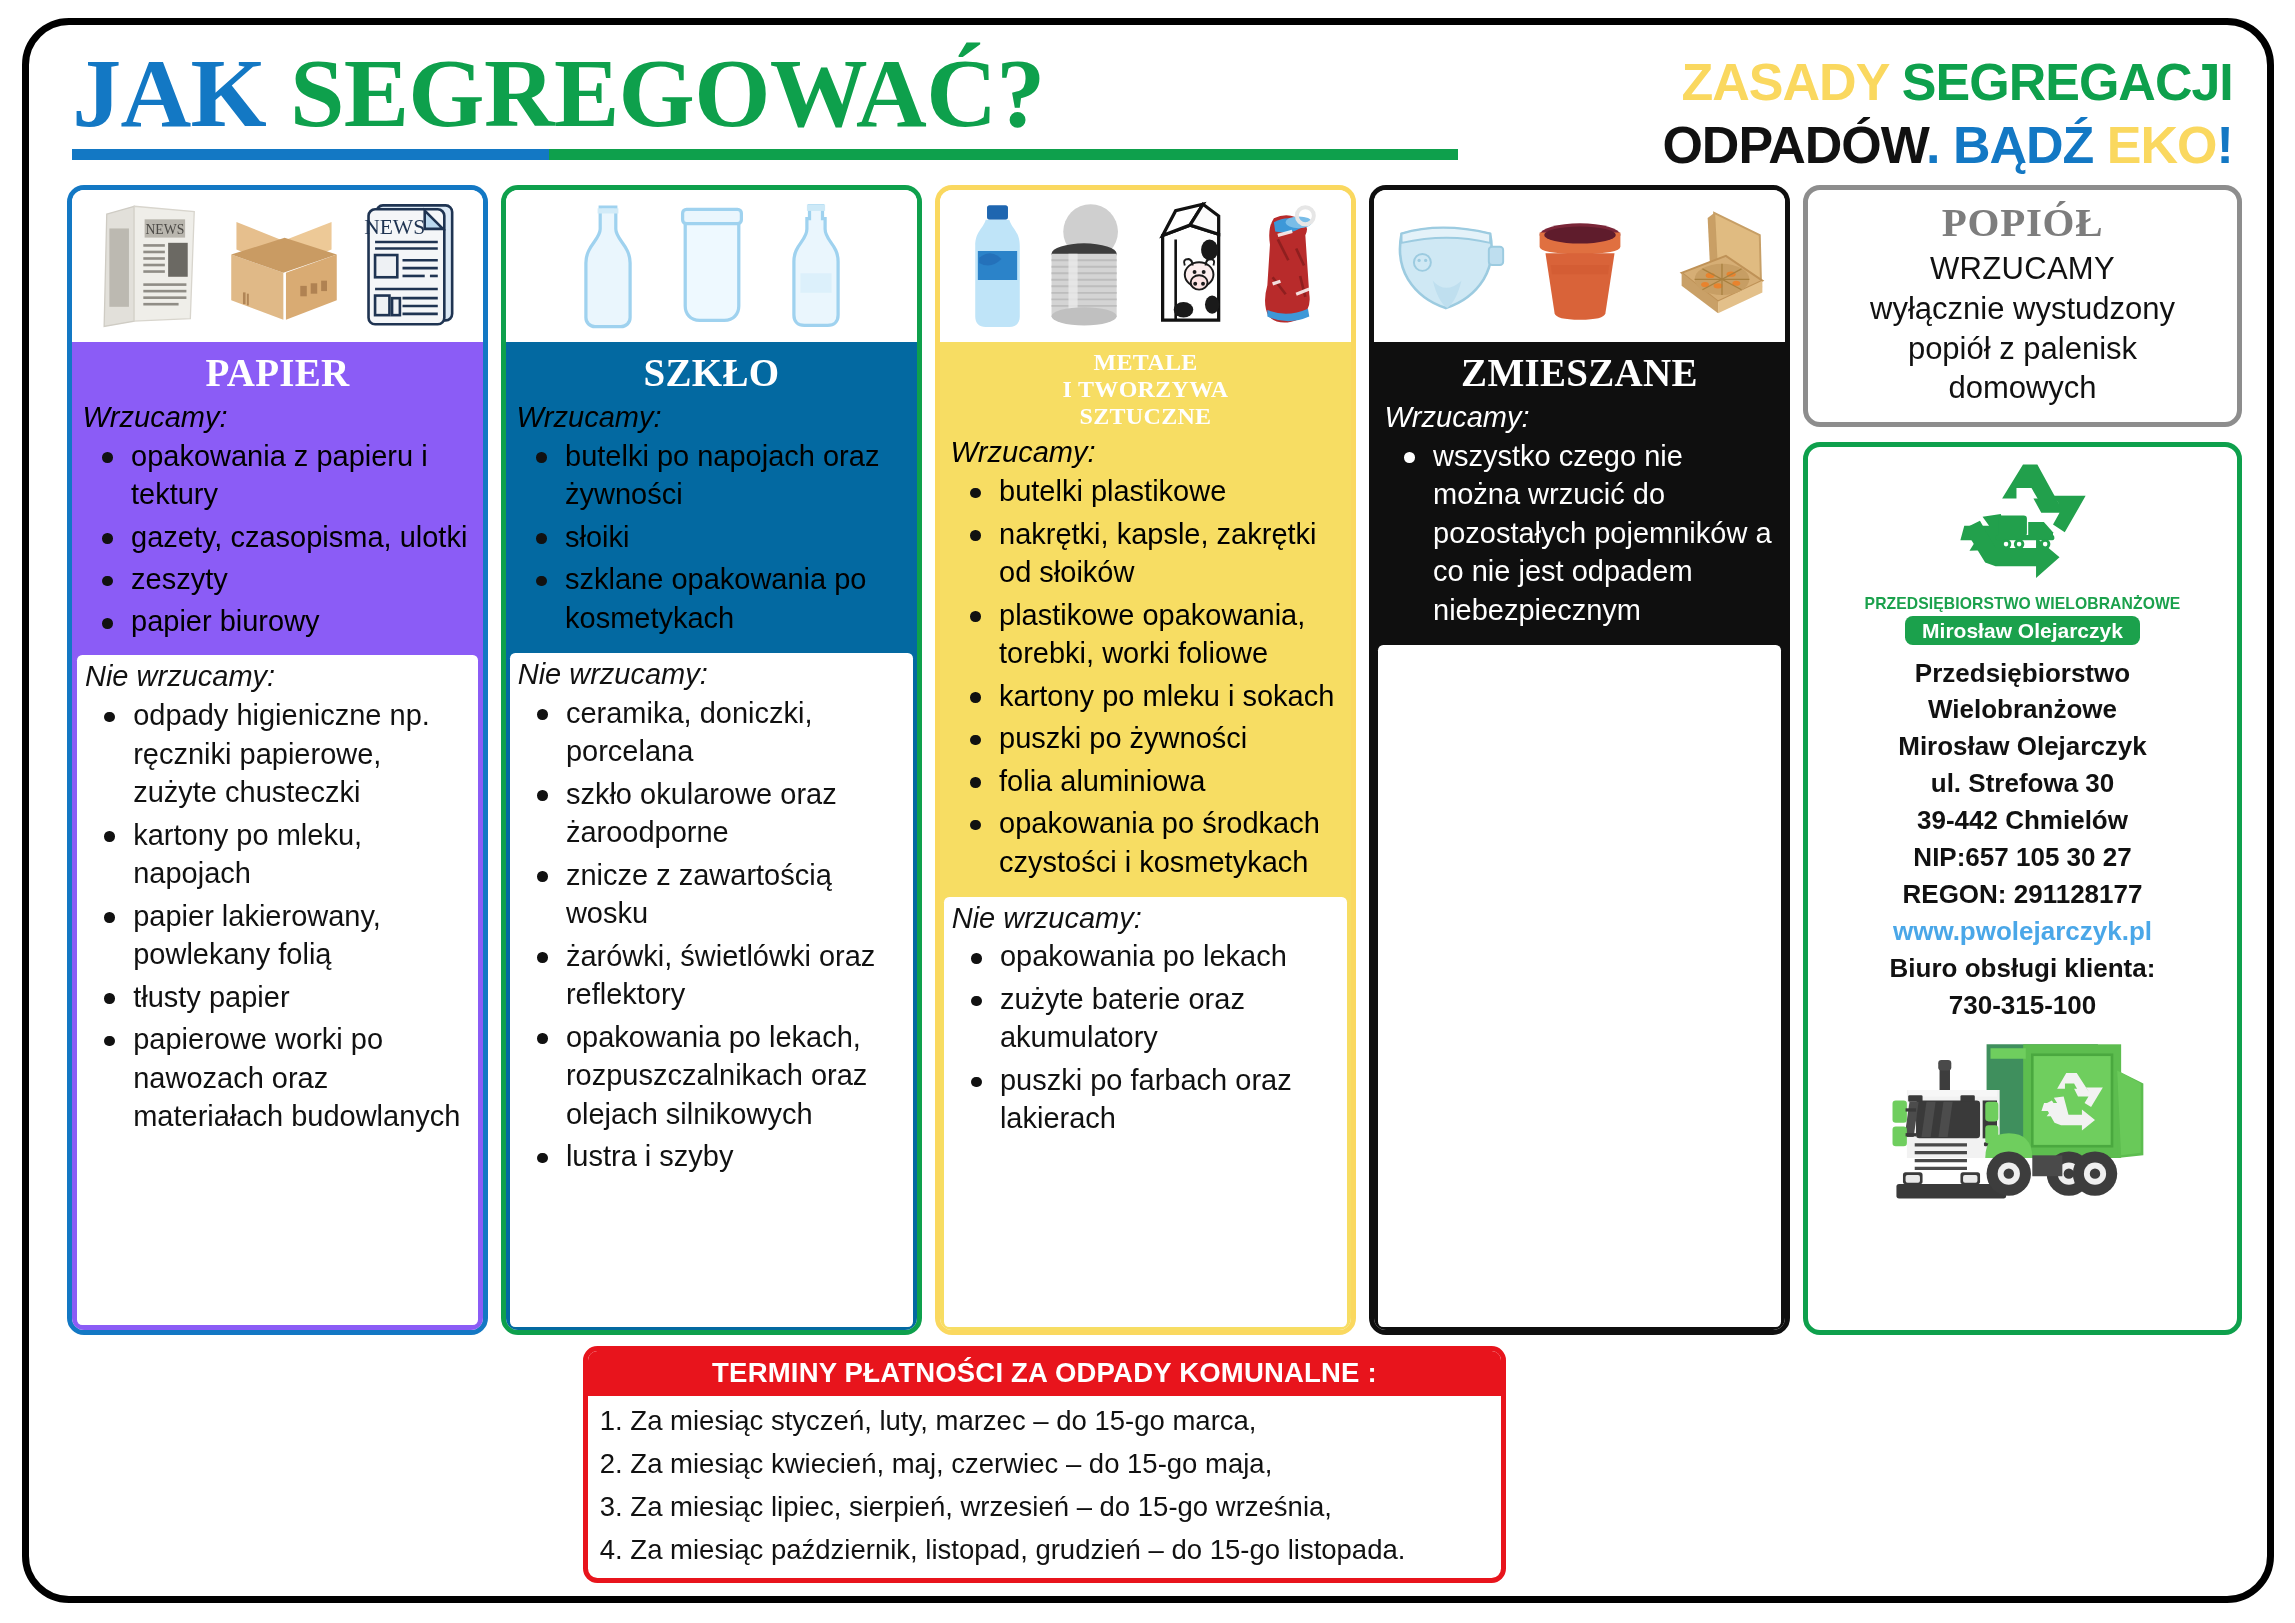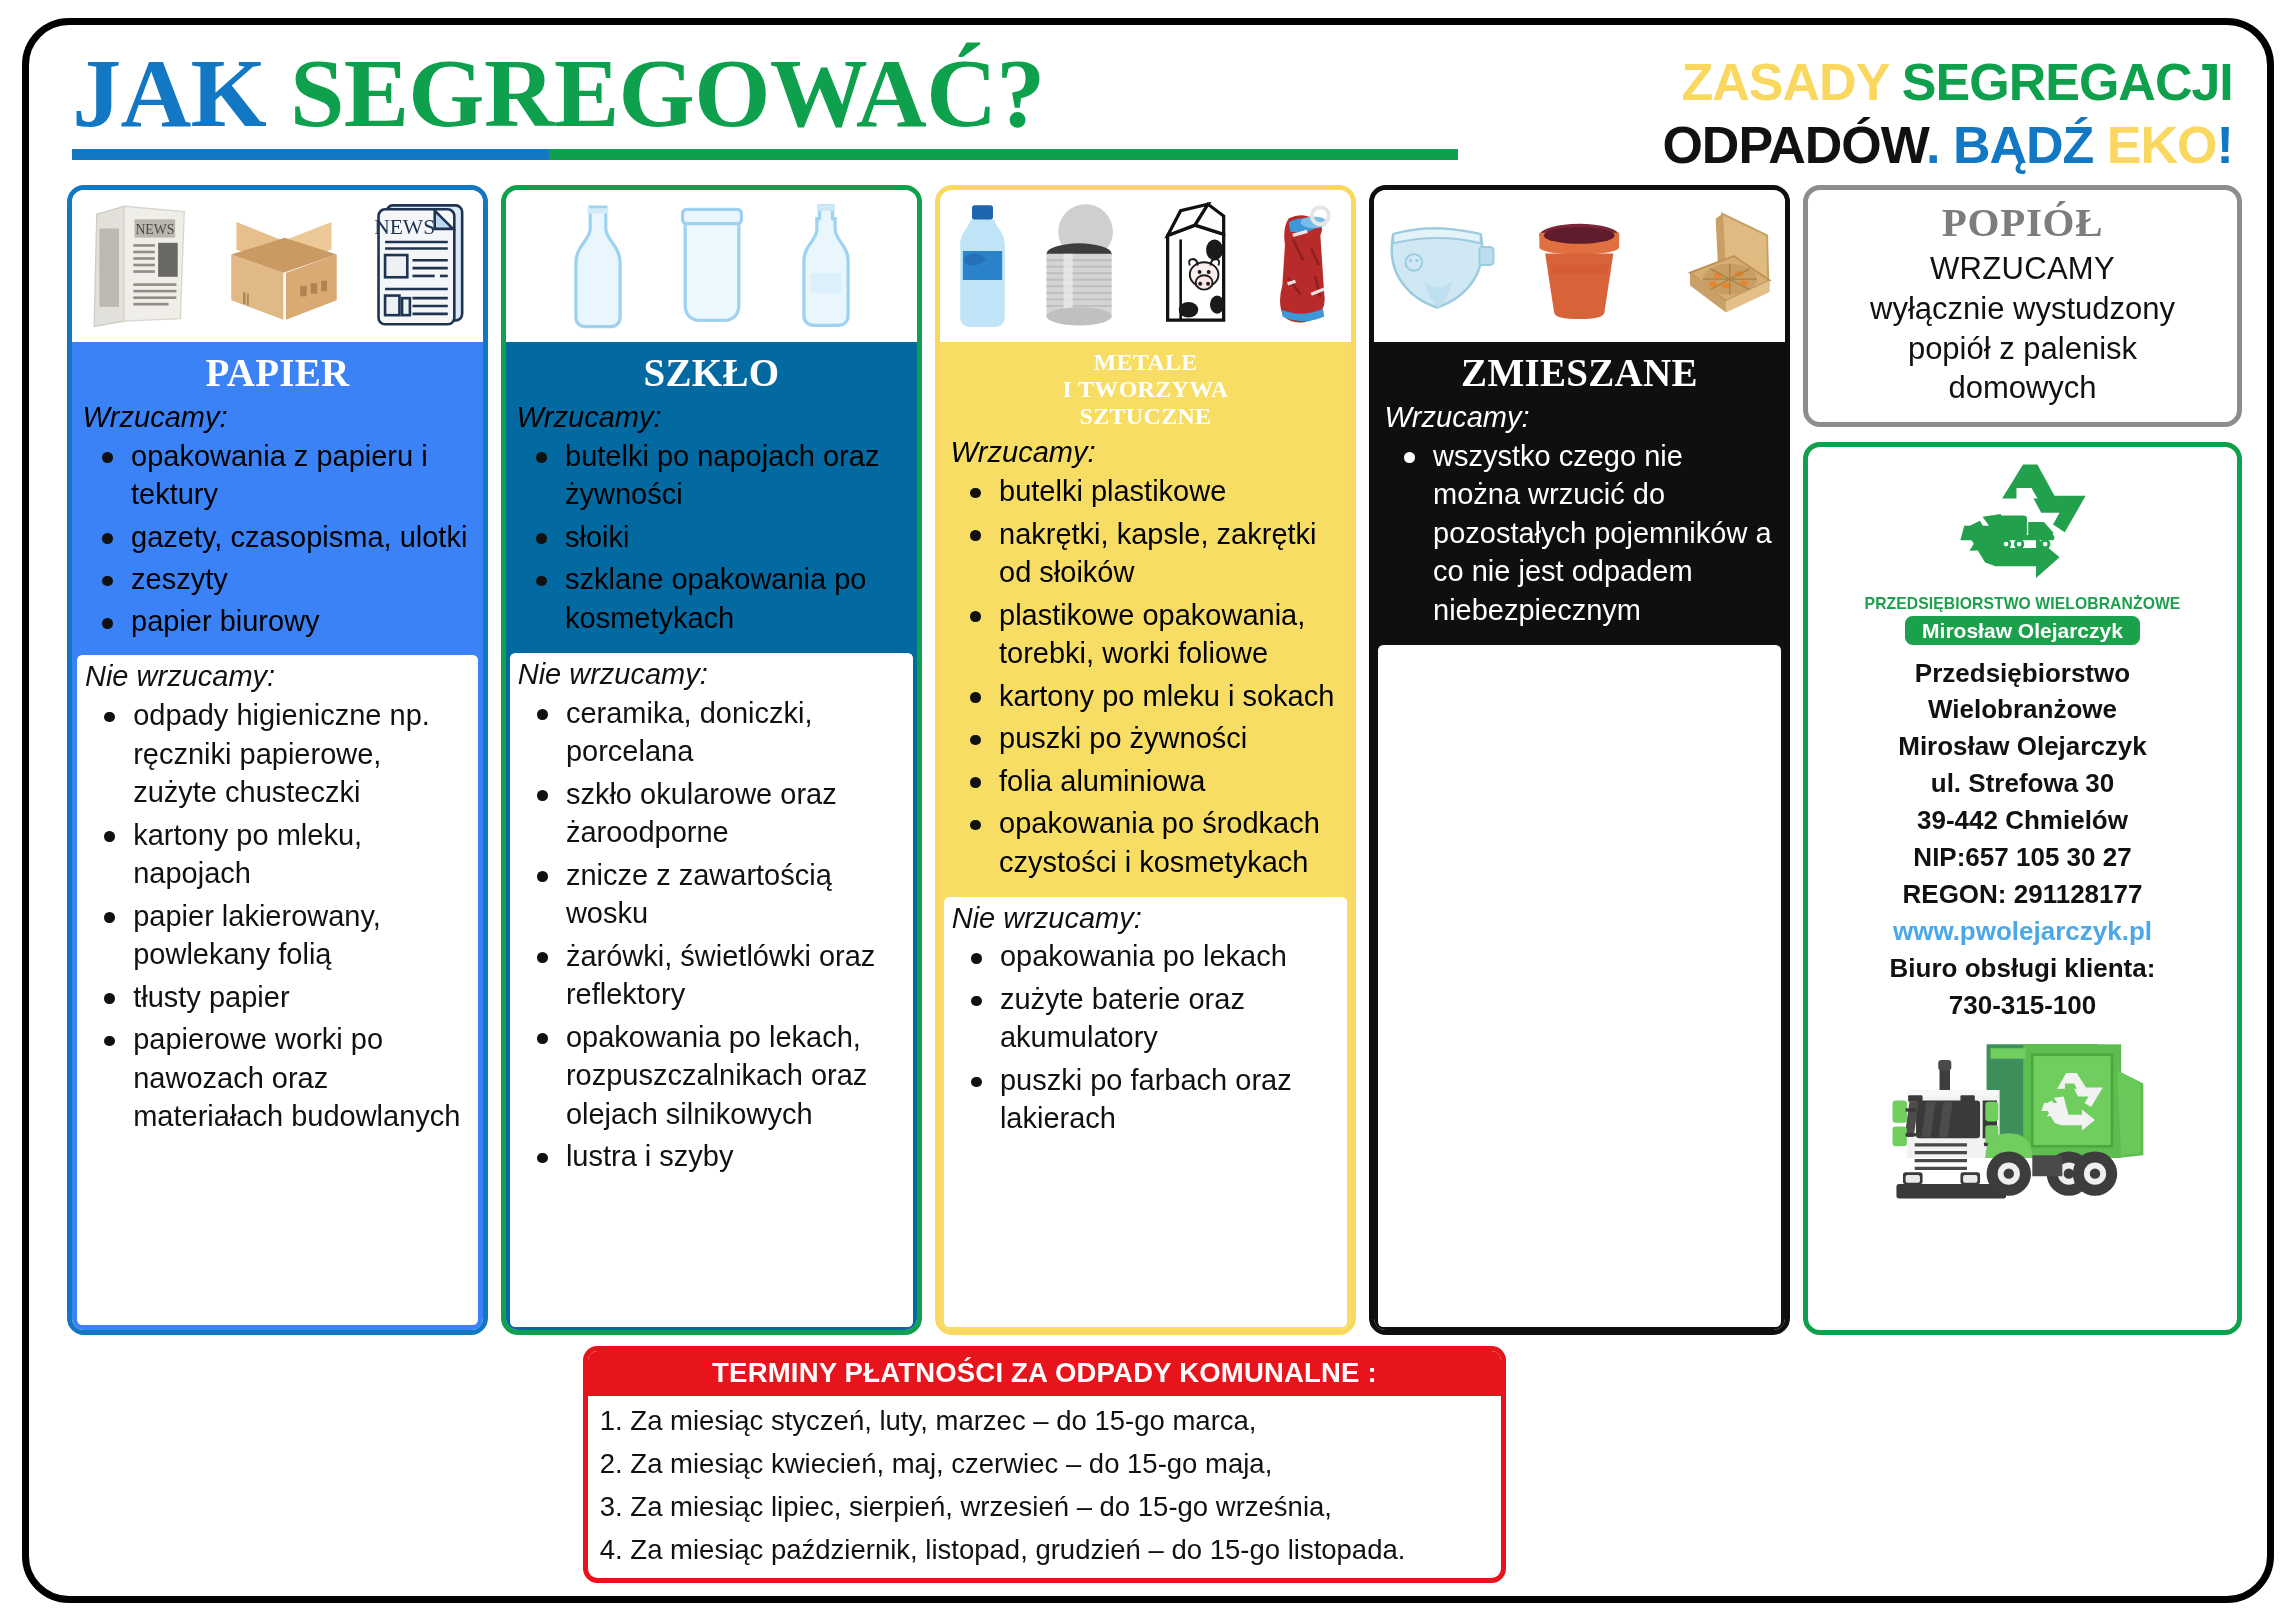--- a/index.html
+++ b/index.html
@@ -101,33 +101,33 @@
   .col.metale     { border: 5.2px solid #fad85f; }
   .col.zmieszane  { border: 5.2px solid #0f0f0f; }
 
   .pics {
     background: #ffffff;
     height: 152px;
     flex: 0 0 152px;
     display: flex;
     align-items: center;
     justify-content: center;
-    gap: 26px;
+    gap: 16px;
     padding: 6.5px 9.2px;
   }
   .pics svg { display: block; }
 
   .band {
     flex: 1 1 auto;
     display: flex;
     flex-direction: column;
     min-height: 0;
     padding: 0 0 0 0;
   }
-  .band.papier    { background: #3b82f6; }
+  .band.papier    { background: #8b5cf6; }
   .band.szklo     { background: #0369a1; }
   .band.metale    { background: #f7dd63; }
   .band.zmieszane { background: #0f0f0f; }
 
   .cat-title {
     font-family: "Liberation Serif", serif;
     font-weight: bold;
     text-align: center;
     color: #ffffff;
     font-size: 39px;

